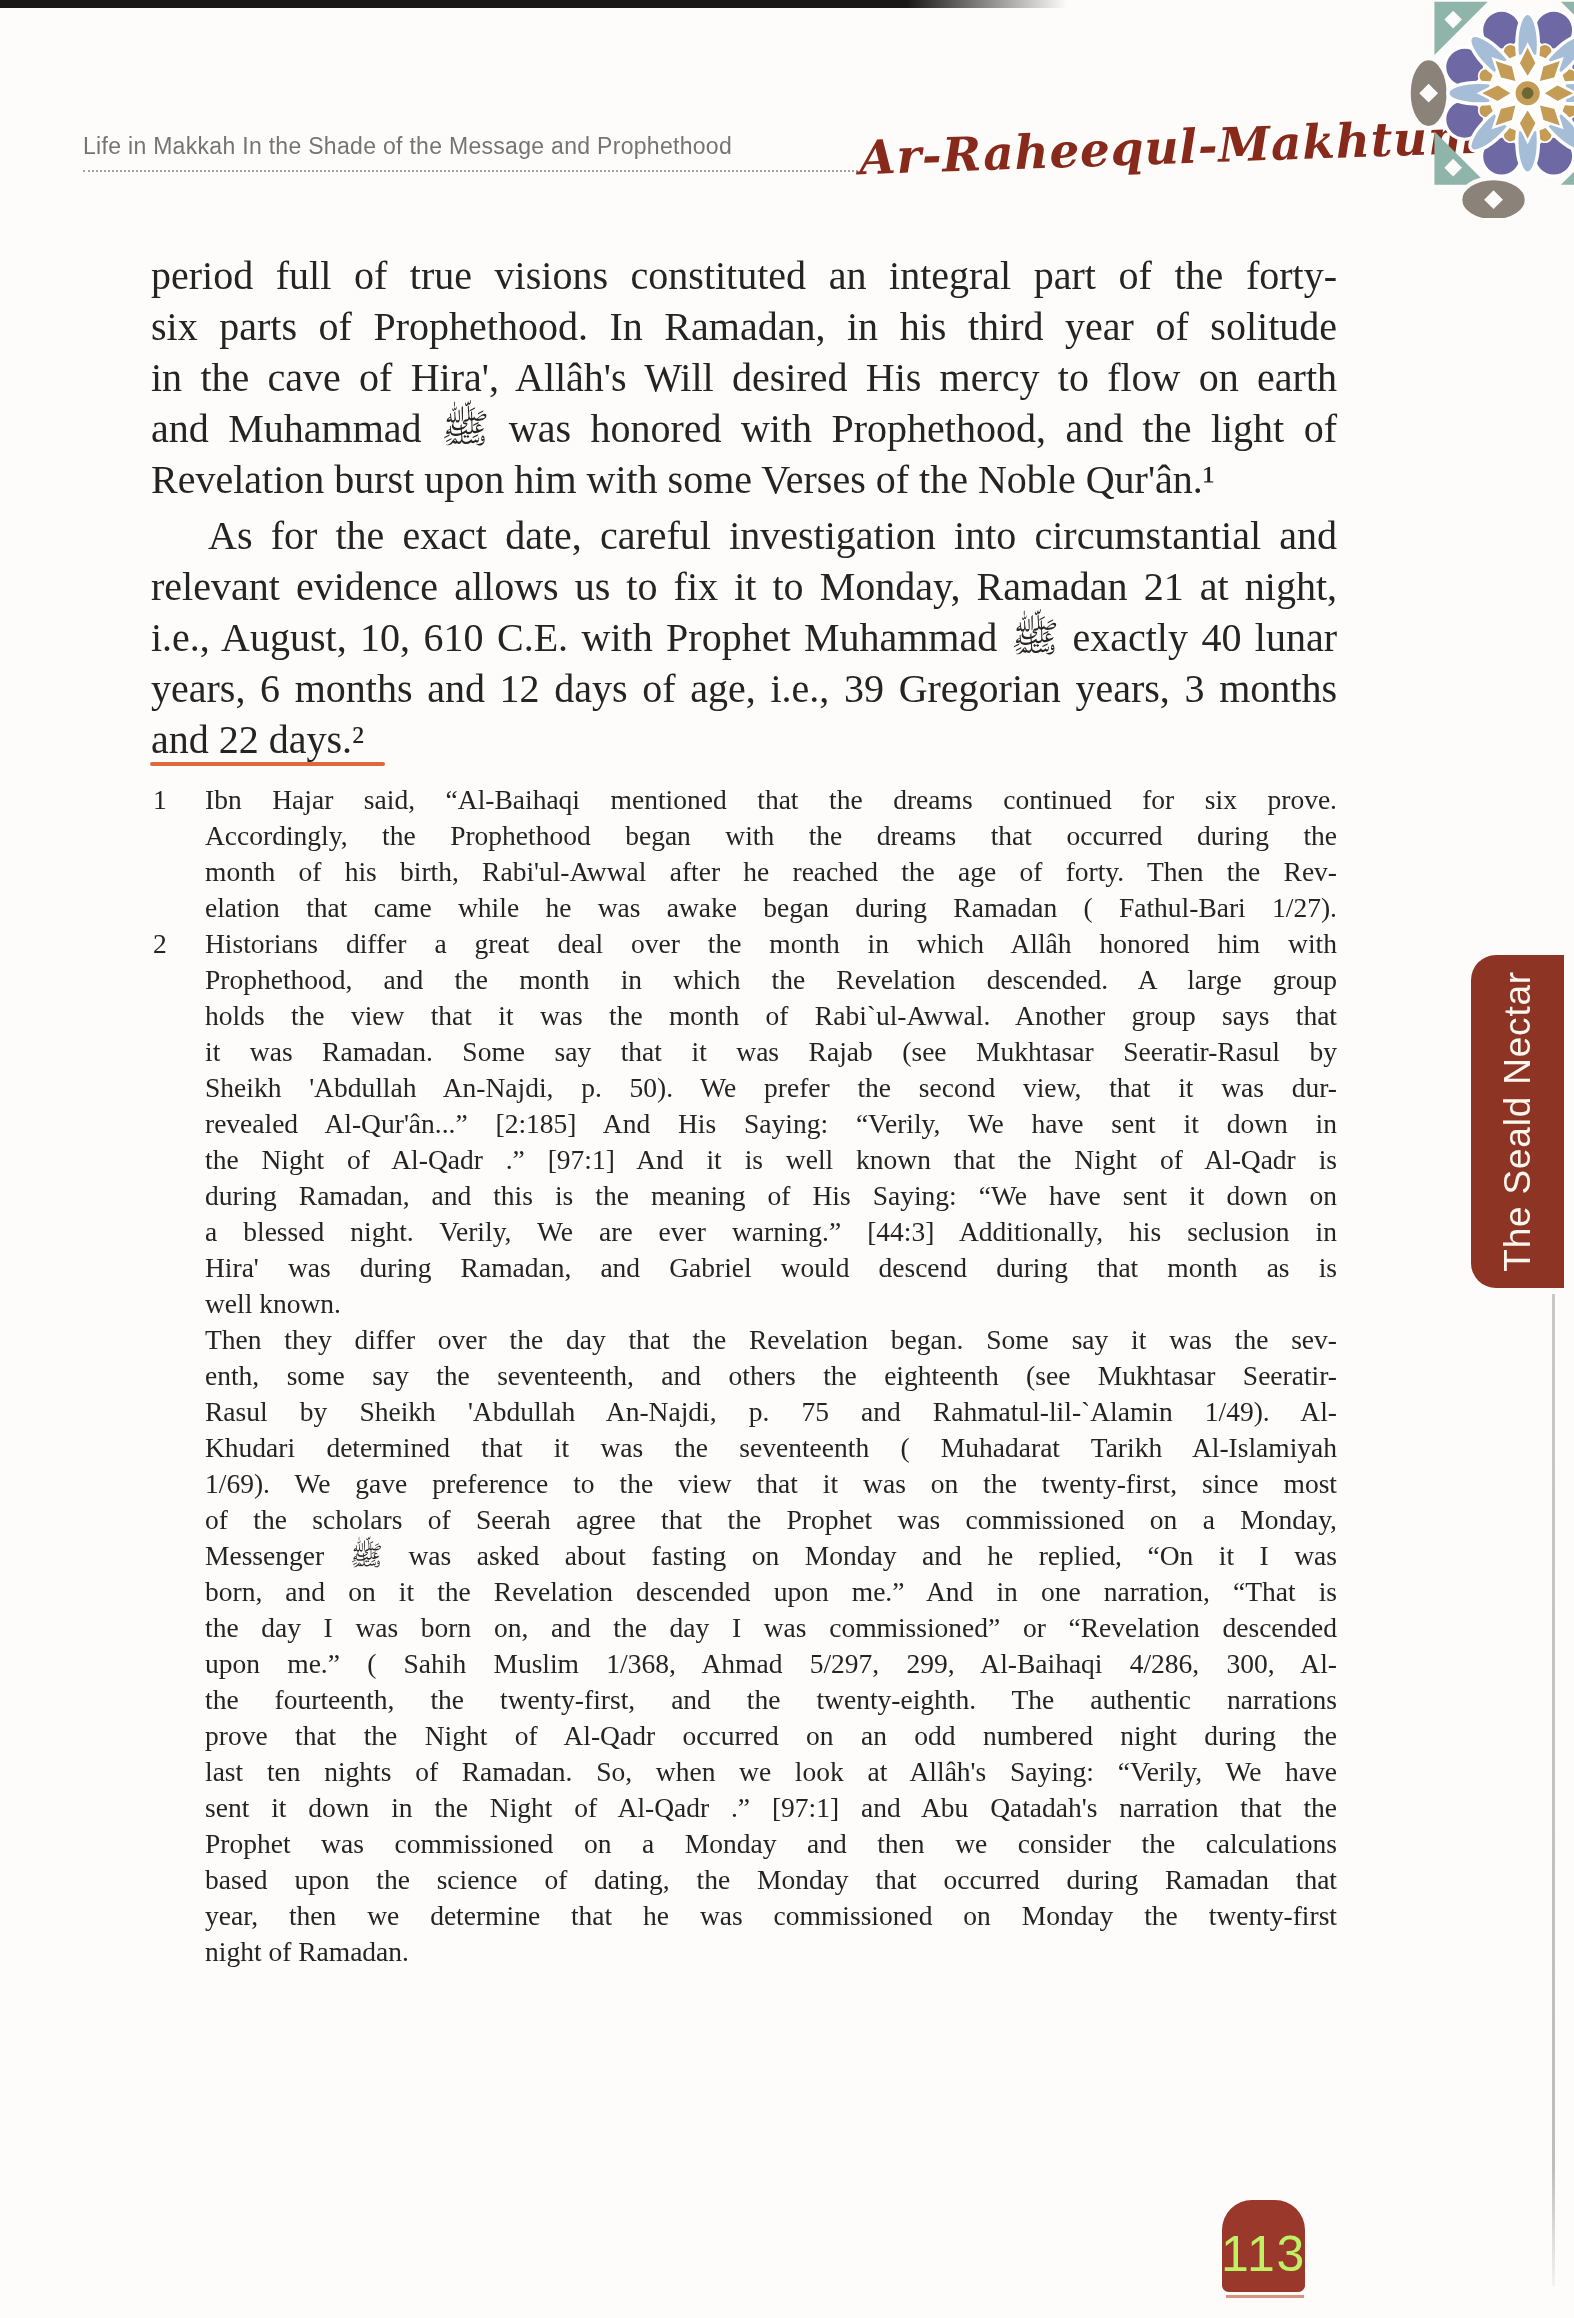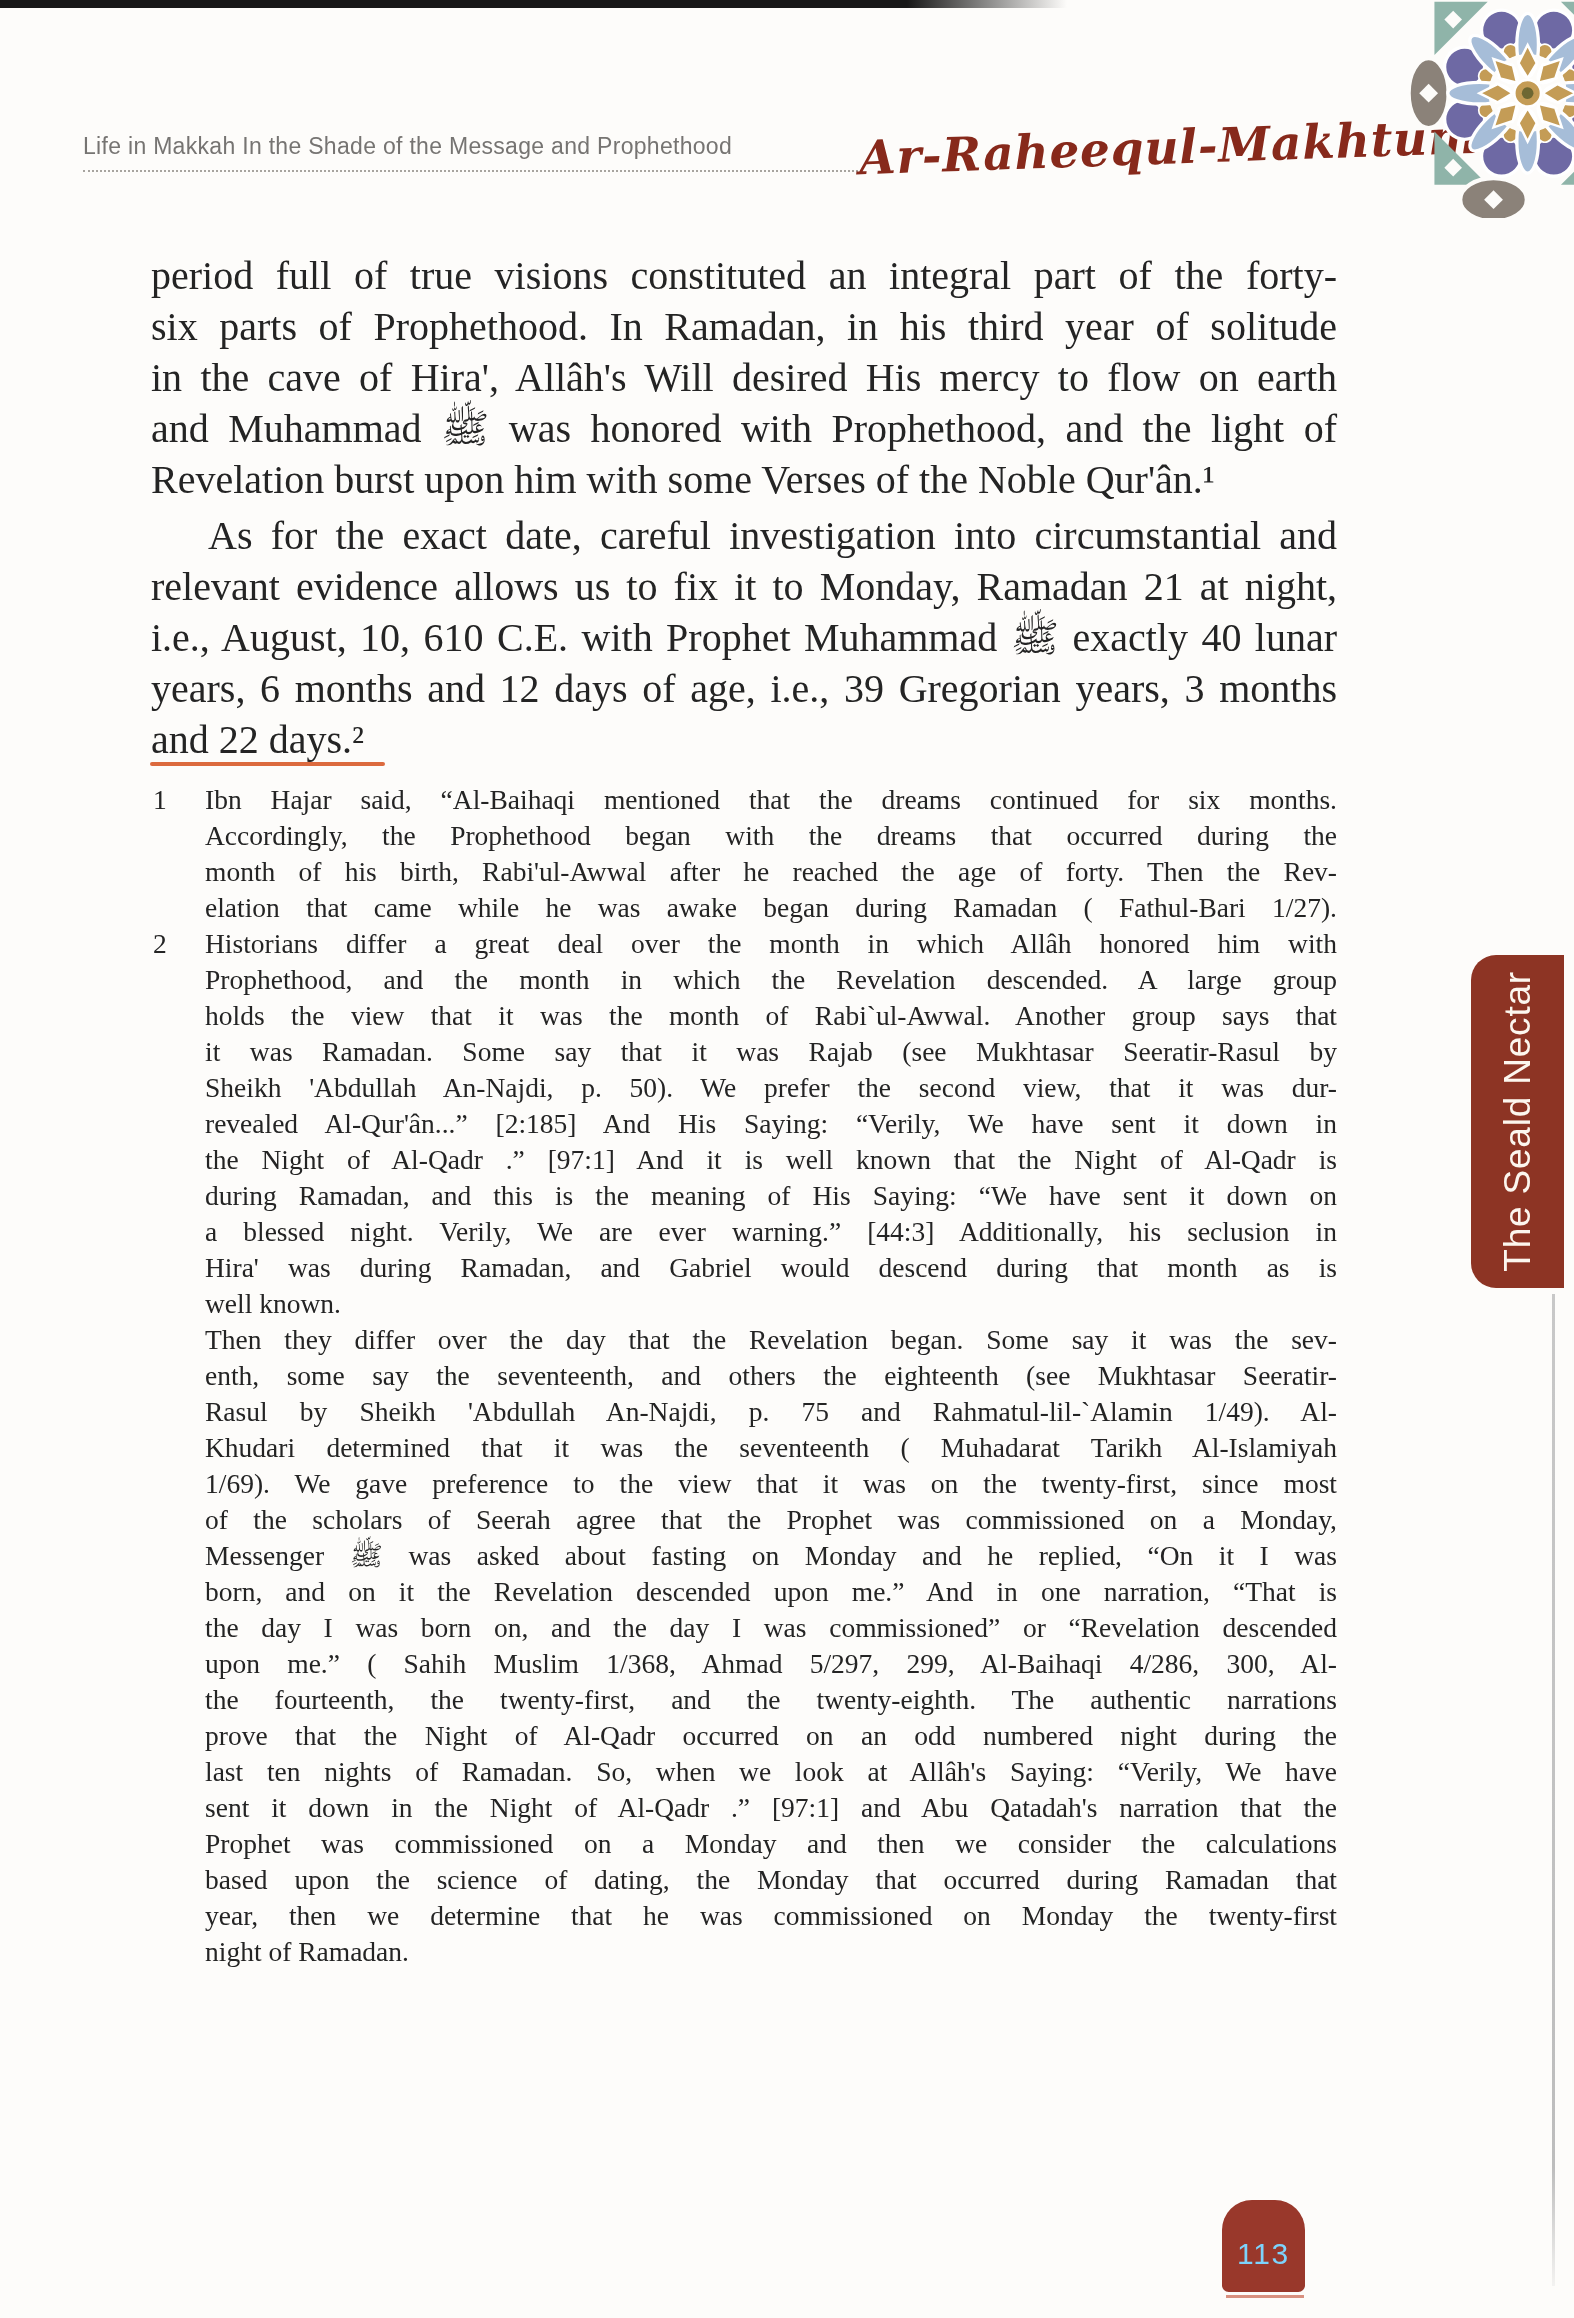--- a/index.html
+++ b/index.html
@@ -28,21 +28,21 @@
   .fn-lines{flex:1;}
   .fn .line{font-size:27.5px;line-height:36px;height:36px;}
   .side-tab{position:absolute;left:1471px;top:955px;width:93px;height:333px;background:#8d3424;
         border-radius:25px 0 0 25px;display:flex;align-items:center;justify-content:center;}
   .side-tab span{writing-mode:vertical-rl;transform:rotate(180deg);color:#fcf6ee;
         font-family:"Liberation Sans",sans-serif;font-size:37px;letter-spacing:0.8px;white-space:nowrap;}
   .edge-line{position:absolute;left:1552px;top:1294px;width:3.3px;height:992px;
         background:linear-gradient(#c8c8c8,#bdbdbd 88%,rgba(189,189,189,.15));}
   .page-num{position:absolute;left:1222px;top:2200px;width:83px;height:92px;background:#99382b;
         border-radius:30px 30px 6.7px 6.7px;display:flex;align-items:center;justify-content:center;}
-  .page-num span{color:#7dd3fc;font-family:"Liberation Sans",sans-serif;font-size:30px;letter-spacing:1.7px;margin-top:16px;}
+  .page-num span{color:#bef264;font-family:"Liberation Sans",sans-serif;font-size:50px;letter-spacing:1.7px;margin-top:16px;}
   .page-num-underline{position:absolute;left:1226px;top:2295px;width:78px;height:3.3px;background:#d8907f;}
 </style>
 </head>
 <body>
 
 <div class="page">
 
   <div class="topstrip"></div>
 
   <div class="header-title">Life in Makkah In the Shade of the Message and Prophethood</div>
@@ -132,21 +132,21 @@
       <div class="line">years, 6 months and 12 days of age, i.e., 39 Gregorian years, 3 months</div>
       <div class="line end">and 22 days.²</div>
     </div>
 
   <div class="fn-sep"></div>
 
   <div class="fn">
     <div class="fn-row">
       <div class="fn-num">1</div>
       <div class="fn-lines">
-          <div class="line">Ibn Hajar said, “Al-Baihaqi mentioned that the dreams continued for six months.</div>
+          <div class="line">Ibn Hajar said, “Al-Baihaqi mentioned that the dreams continued for six prove.</div>
           <div class="line">Accordingly, the Prophethood began with the dreams that occurred during the</div>
           <div class="line">month of his birth, Rabi'ul-Awwal after he reached the age of forty. Then the Rev-</div>
           <div class="line">elation that came while he was awake began during Ramadan ( Fathul-Bari 1/27).</div>
         </div>
     </div>
     <div class="fn-row">
       <div class="fn-num">2</div>
       <div class="fn-lines">
           <div class="line">Historians differ a great deal over the month in which Allâh honored him with</div>
           <div class="line">Prophethood, and the month in which the Revelation descended. A large group</div>

